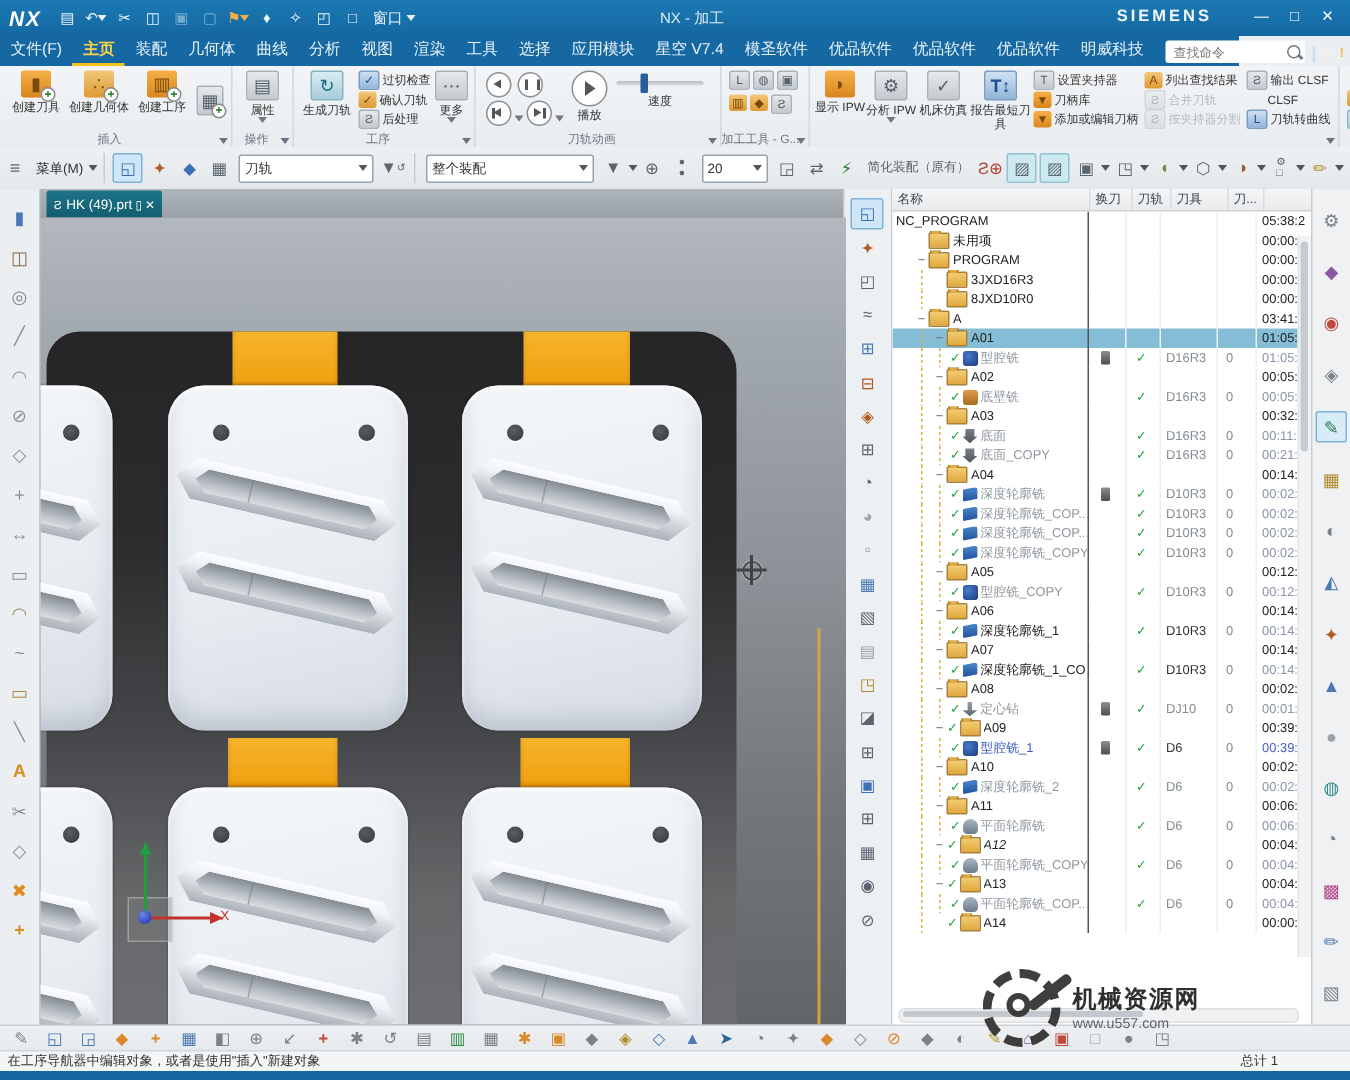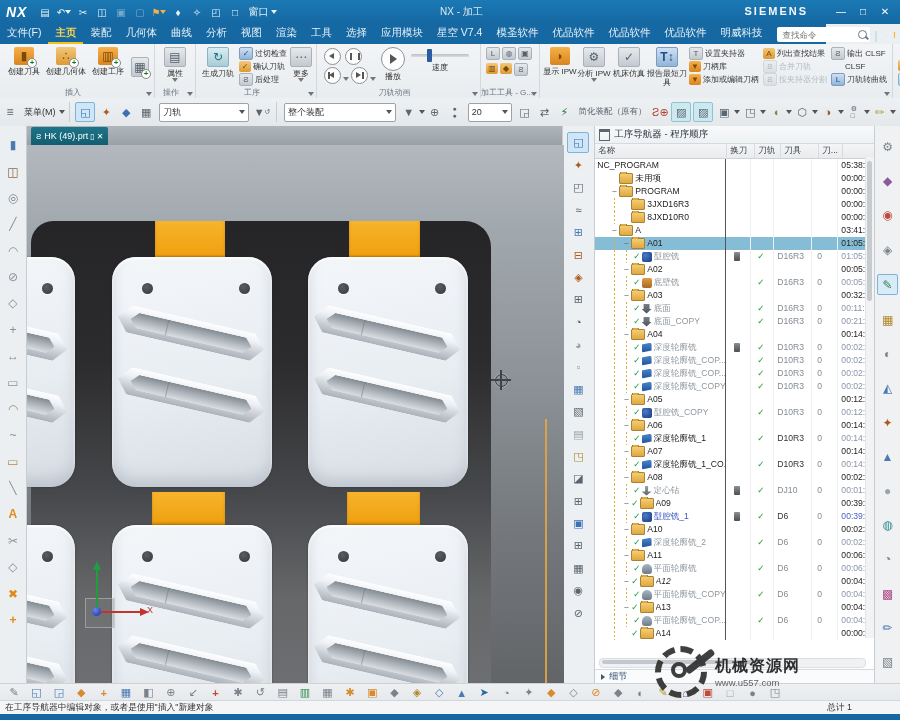--- a/index.html
+++ b/index.html
@@ -601,24 +601,20 @@
         <div class="mb-ico" style="color: rgb(90, 101, 112);">◪</div>
         <div class="mb-ico" style="color: rgb(90, 101, 112);">⊞</div>
         <div class="mb-ico" style="color: rgb(61, 111, 180);">▣</div>
         <div class="mb-ico" style="color: rgb(90, 101, 112);">⊞</div>
         <div class="mb-ico" style="color: rgb(90, 101, 112);">▦</div>
         <div class="mb-ico" style="color: rgb(90, 101, 112);">◉</div>
         <div class="mb-ico" style="color: rgb(90, 101, 112);">⊘</div>
       </div>
 
     <div id="panel">
-      <div id="panel-header">
-        <span class="phicon"></span>
-        <span>工序导航器 - 程序顺序</span>
-      </div>
       <div id="colhead">
         <div class="hc cw-name">名称</div>
         <div class="hc cw-tc">换刀</div>
         <div class="hc cw-pk">刀轨</div>
         <div class="hc cw-tool">刀具</div>
         <div class="hc cw-n">刀...</div>
         <div class="hc cw-time" style="border-right:0;margin-top:15px;">时间</div>
       </div>
       <div id="nav-rows">
           <div class="trow">
@@ -1191,24 +1187,20 @@
             </div>
             <div class="tc-cell cw-tc"></div>
             <div class="tc-cell cw-pk"></div>
             <div class="tc-cell cw-tool" style="padding-left: 3px; color: rgb(51, 51, 51);"></div>
             <div class="tc-cell cw-n" style="padding-left: 5px; color: rgb(132, 140, 147);"></div>
             <div class="tc-cell cw-time" style="padding-left: 3px; border-right: 0px; color: rgb(34, 34, 34);">00:00:0</div>
           </div>
         </div>
       <div id="hscroll">
           <div class="thumb"></div>
-        </div>
-      <div class="psec">
-        <span class="tri"></span>
-          <span>细节</span>
         </div>
       <div id="vscroll">
           <div class="thumb"></div>
         </div>
     </div>
 
     <div id="rightbar">
         <div class="rb-ico" style="color: rgb(122, 130, 138);">⚙</div>
         <div class="rb-ico" style="color: rgb(138, 90, 160);">◆</div>
         <div class="rb-ico" style="color: rgb(192, 74, 58);">◉</div>

